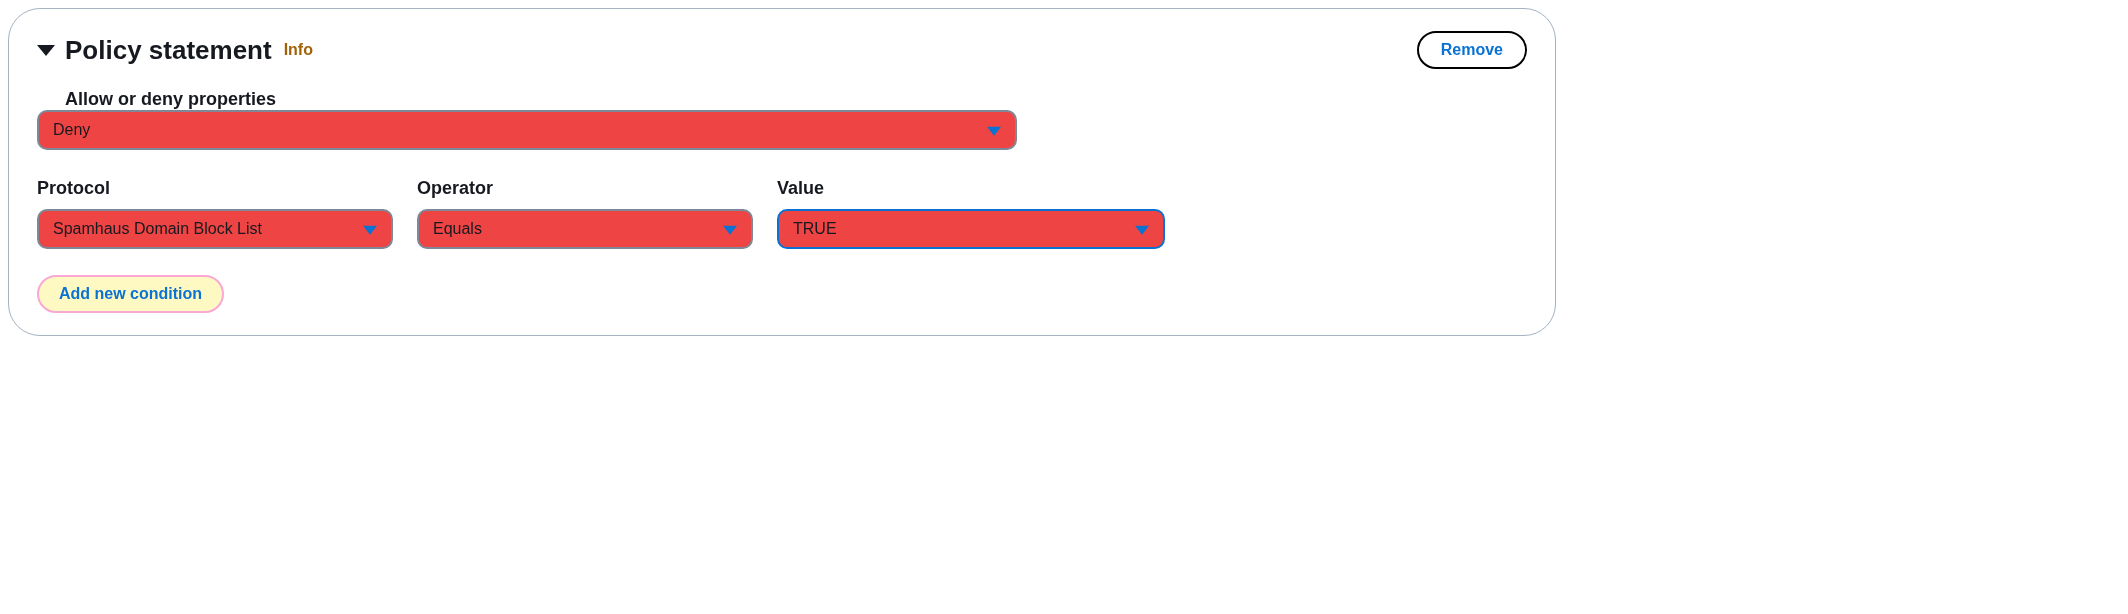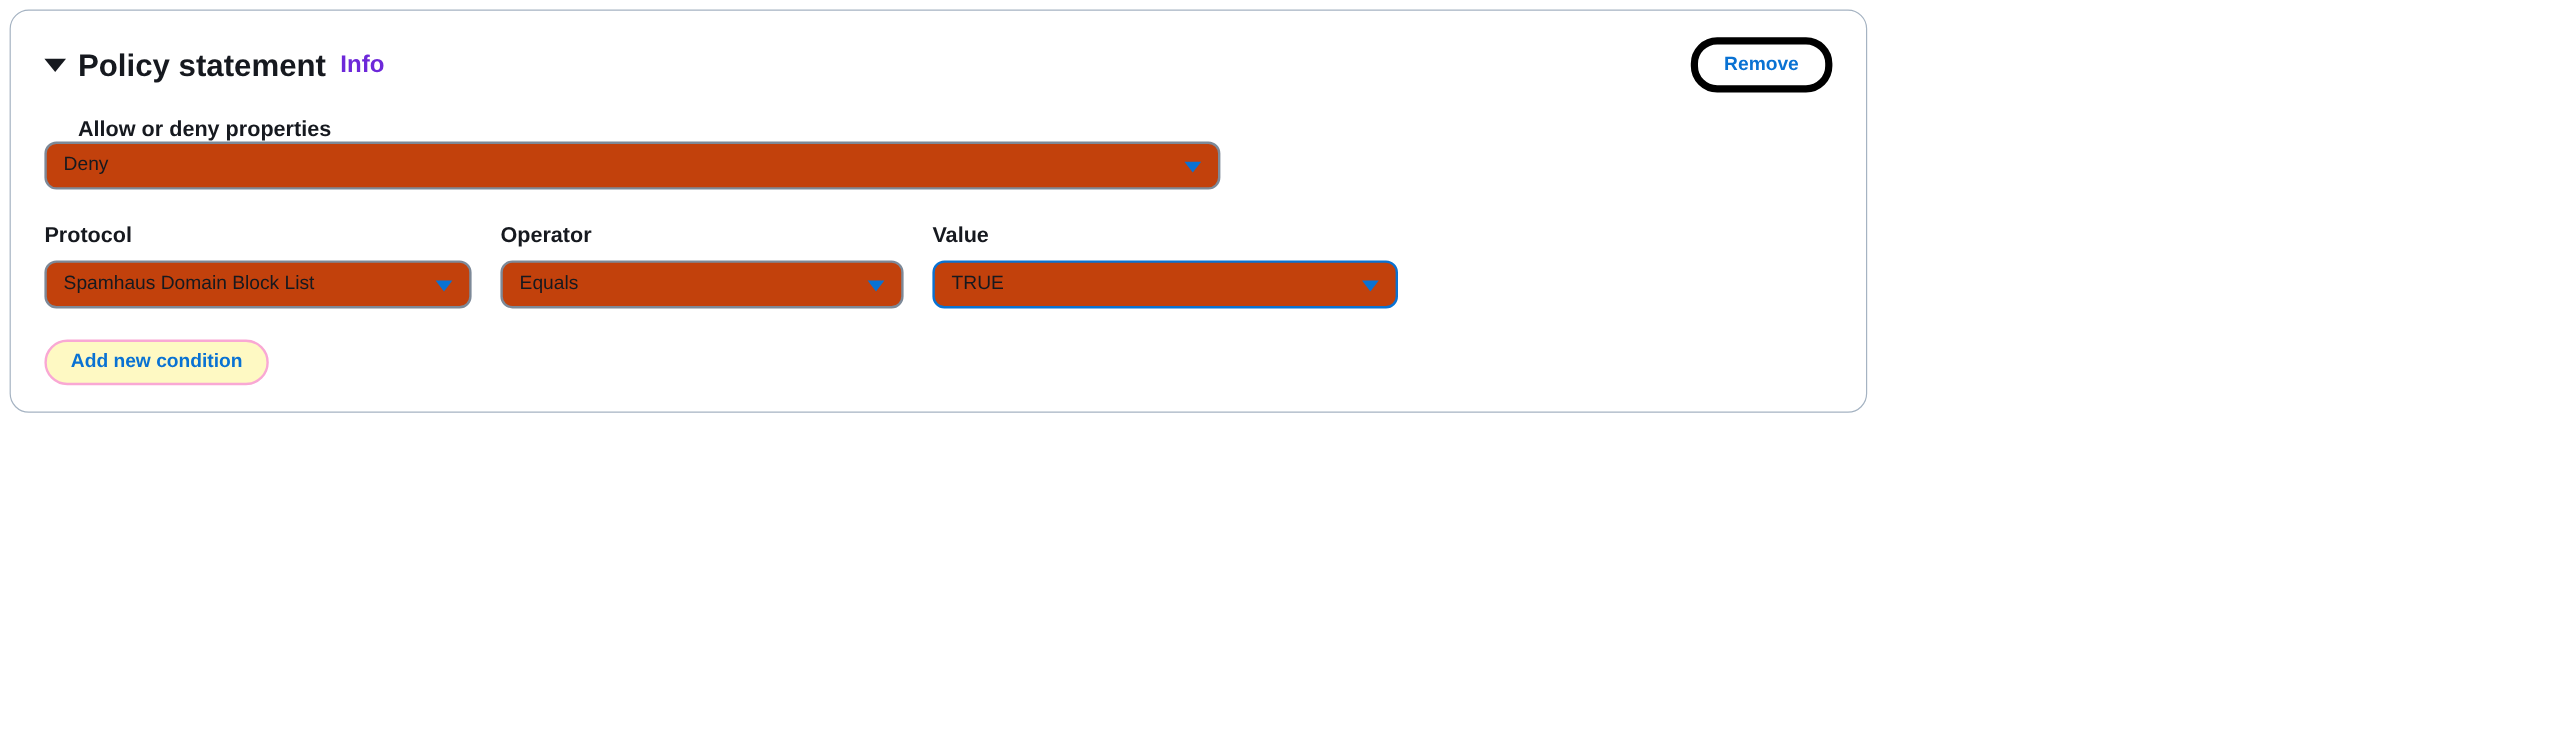--- a/index.html
+++ b/index.html
@@ -5,21 +5,21 @@
   * { box-sizing: border-box; }
   html, body {
     margin: 0; padding: 0;
     font-family: "Amazon Ember", "Helvetica Neue", Arial, sans-serif;
     background: #ffffff;
     color: #16191f;
   }
   .panel {
     margin: 8px;
     border: 1px solid #a5b3c2;
-    border-radius: 16px;
+    border-radius: 32px;
     padding: 22px 28px 22px 28px;
     width: 1548px;
     position: relative;
   }
   .header-row {
     display: flex;
     align-items: center;
     justify-content: space-between;
     margin-bottom: 20px;
   }
@@ -33,28 +33,28 @@
     border-left: 9px solid transparent;
     border-right: 9px solid transparent;
     border-top: 11px solid #16191f;
     cursor: pointer;
   }
   .title {
     font-size: 26px;
     font-weight: 700;
   }
   .info-link {
-    color: #6d28d9;
-    font-size: 20px;
+    color: #a16207;
+    font-size: 16px;
     font-weight: 700;
     cursor: pointer;
     margin-left: 2px;
   }
   .remove-btn {
-    border: 6px solid #000000;
+    border: 2px solid #000000;
     color: #0972d3;
     background: #fff;
     font-size: 16px;
     font-weight: 700;
     padding: 8px 22px;
     border-radius: 22px;
     cursor: pointer;
   }
   .section-label {
     font-size: 18px;
@@ -71,21 +71,21 @@
   .select {
     position: relative;
     border: 2px solid #7d8998;
     border-radius: 10px;
     height: 40px;
     display: flex;
     align-items: center;
     padding: 0 14px;
     font-size: 16px;
     color: #16191f;
-    background: #c2410c;
+    background: #ef4444;
     cursor: pointer;
   }
   .select.focused {
     border-color: #0972d3;
   }
   .select .caret {
     position: absolute;
     right: 14px;
     top: 50%;
     transform: translateY(-35%);

